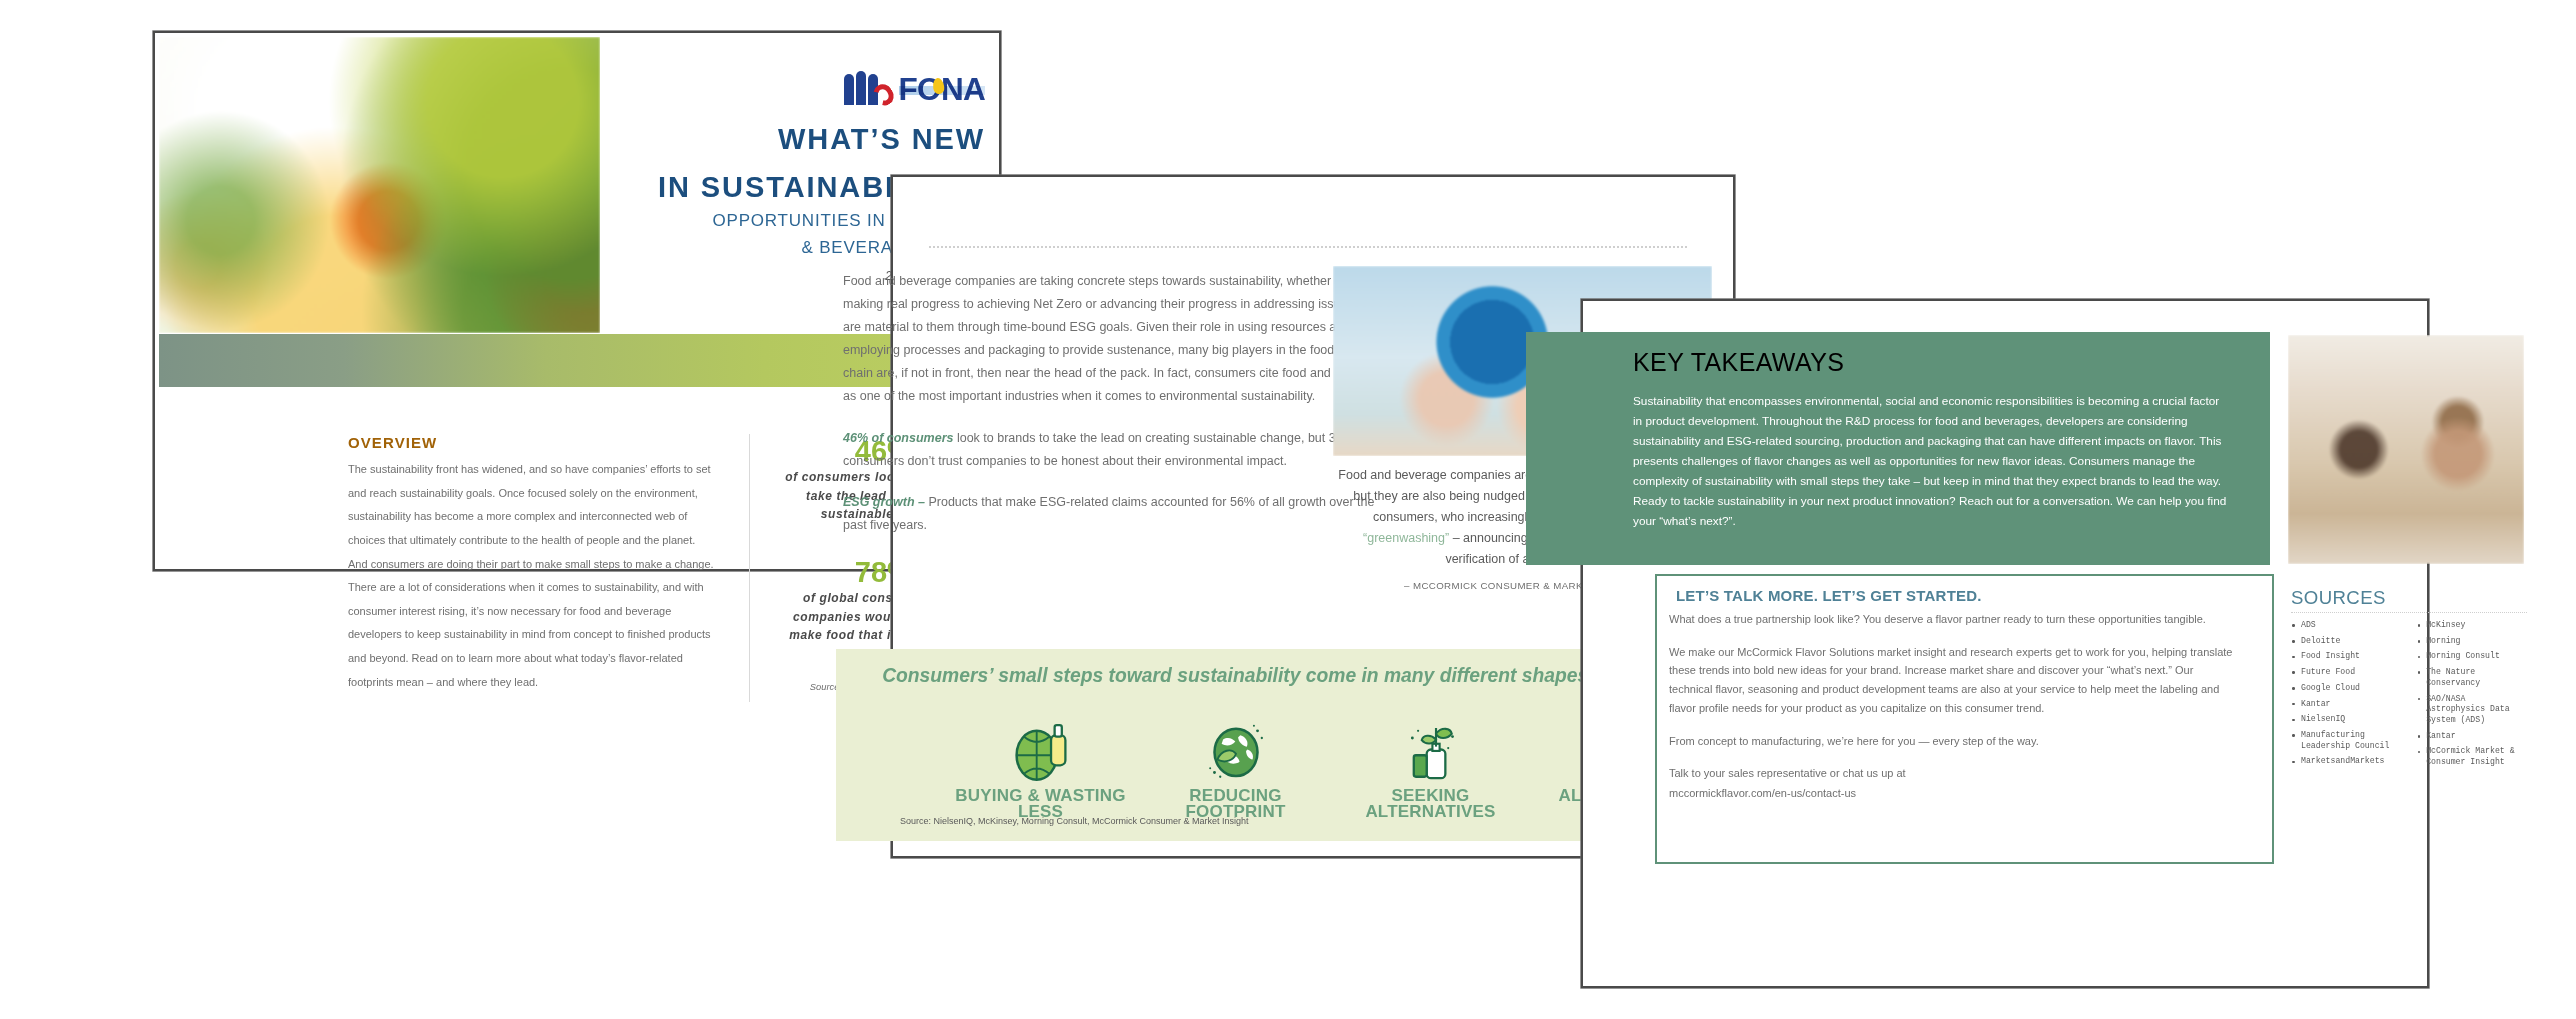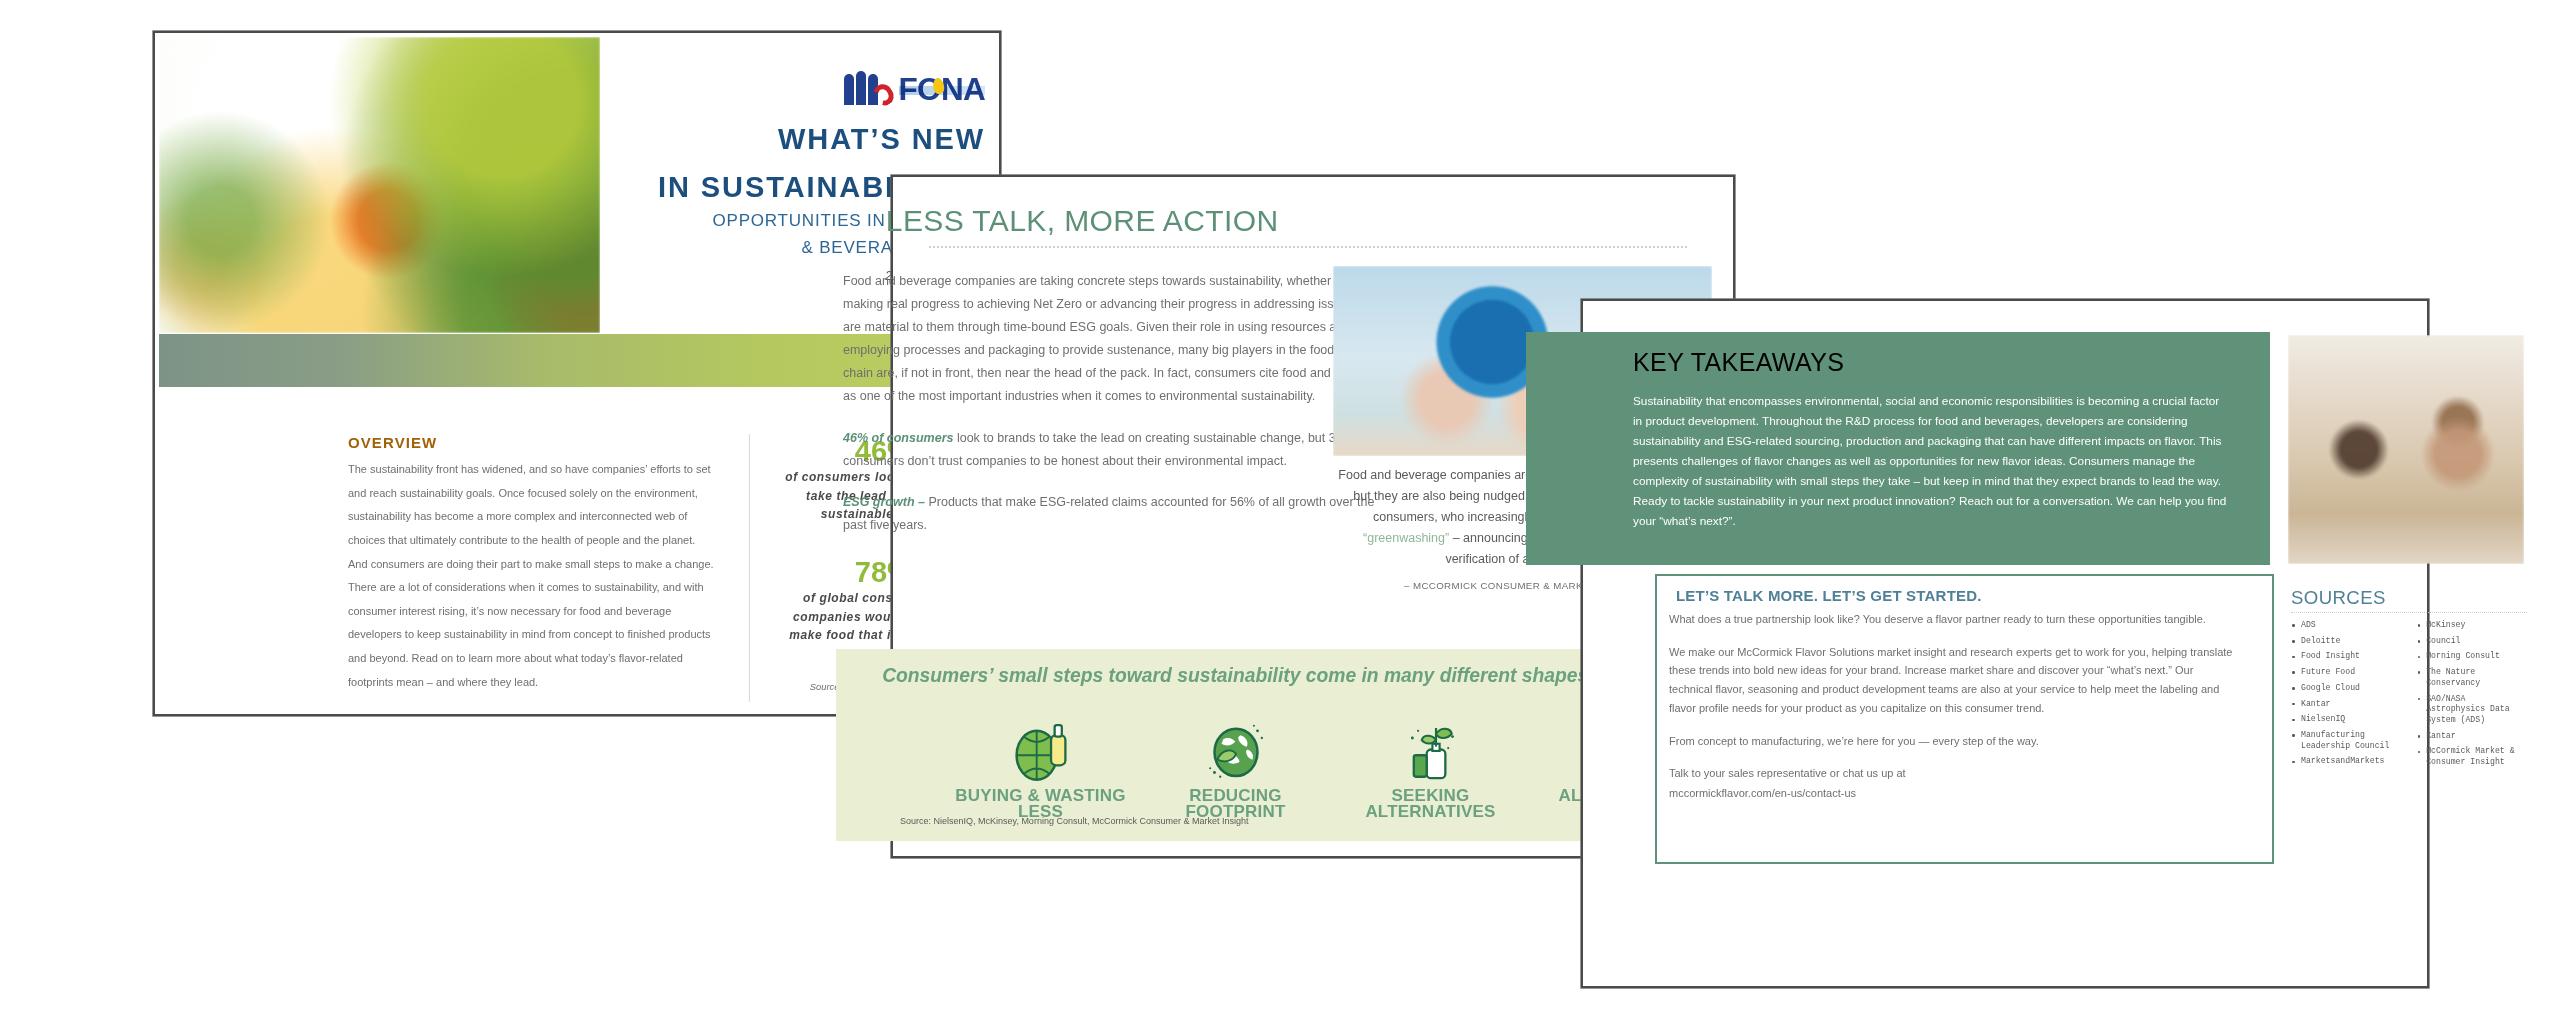--- a/index.html
+++ b/index.html
@@ -2,21 +2,21 @@
 <html style="font-size:11.4px"><head>
 <meta charset="utf-8">
 <style>
   html,body{margin:0;padding:0;background:#ffffff;}
   body{width:2576px;height:1020px;position:relative;overflow:hidden;
        font-family:"Liberation Sans",sans-serif;}
 
   .page{position:absolute;background:#fff;box-sizing:border-box;}
 
   
-  #page1{left:153px;top:31px;width:848px;width:848px;height:685px;
+  #page1{left:153px;top:31px;width:848px;width:848px;height:540px;
          border:2.9px solid #4a4a4a;box-shadow:0 0 0 0.7px #6a6a6a;}
   #p1-hero{position:absolute;left:4.3px;top:4.3px;width:441px;height:296px;overflow:hidden;}
   .hero-bg{position:absolute;inset:0;
      background:
        radial-gradient(circle at 14% 62%, rgba(120,170,70,.75) 0 8%, rgba(120,170,70,0) 26%),
        radial-gradient(circle at 9% 77%, rgba(245,168,60,.55) 0 5%, rgba(245,168,60,0) 16%),
        radial-gradient(circle at 78% 22%, rgba(186,206,60,.85) 0 18%, rgba(186,206,60,0) 42%),
        radial-gradient(circle at 93% 46%, rgba(86,142,48,.9) 0 24%, rgba(86,142,48,0) 52%),
        radial-gradient(circle at 96% 80%, rgba(214,72,40,.75) 0 8%, rgba(214,72,40,0) 20%),
        radial-gradient(circle at 86% 92%, rgba(104,150,52,.8) 0 16%, rgba(104,150,52,0) 38%),
@@ -174,21 +174,20 @@
         <div class="stat-num">78%</div>
         <div class="stat-txt">of global consumers wish companies would do more to make food that is sustainable.</div>
       </div>
       <div class="stat-src">Source: NielsenIQ, Proprietary McCormick Survey</div>
     </div>
   </div>
 </div>
 
 <div class="page" id="page2">
 
-  <div class="p2-h1">LESS TALK, MORE ACTION</div>
   <div class="p2-dots"></div>
 
   <div class="p2-left">
     <p>Food and beverage companies are taking concrete steps towards sustainability, whether they are making real progress to achieving Net Zero or advancing their progress in addressing issues that are material to them through time-bound ESG goals. Given their role in using resources and employing processes and packaging to provide sustenance, many big players in the food supply chain are, if not in front, then near the head of the pack. In fact, consumers cite food and beverage as one of the most important industries when it comes to environmental sustainability.</p>
     <p>
       <span class="lead">46% of consumers</span><span> look to brands to take the lead on creating sustainable change, but 38% of consumers don’t trust companies to be honest about their environmental impact.</span>
     </p>
     <p>
       <span class="lead">ESG growth –</span><span> Products that make ESG-related claims accounted for 56% of all growth over the past five years.</span>
     </p>
@@ -310,21 +309,21 @@
         <li>Food Insight</li>
         <li>Future Food</li>
         <li>Google Cloud</li>
         <li>Kantar</li>
         <li>NielsenIQ</li>
         <li>Manufacturing Leadership Council</li>
         <li>MarketsandMarkets</li>
       </ul>
       <ul>
         <li>McKinsey</li>
-        <li>Council</li>
+        <li>Morning</li>
         <li>Morning Consult</li>
         <li>The Nature Conservancy</li>
         <li>SAO/NASA Astrophysics Data System (ADS)</li>
         <li>Kantar</li>
         <li>McCormick Market &amp; Consumer Insight</li>
       </ul>
     </div>
   </div>
 
 </div>

